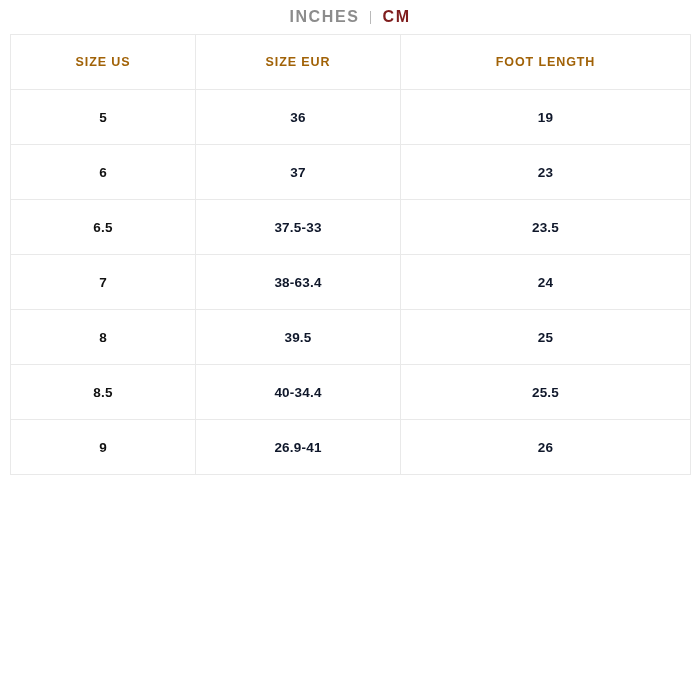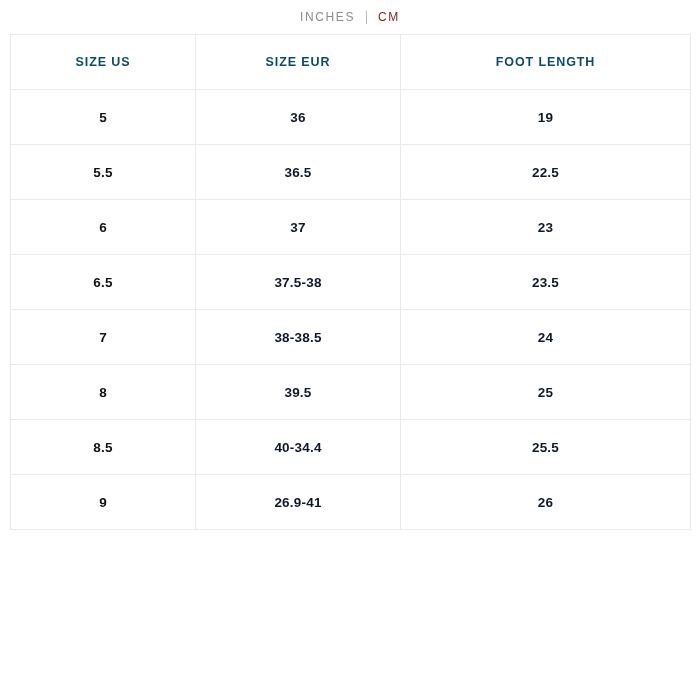--- a/index.html
+++ b/index.html
@@ -25,23 +25,23 @@
   
   .unit-toggle {
     height: 34px;
     display: flex;
     align-items: center;
     justify-content: center;
     gap: 0px;
     user-select: none;
   }
   .unit-option {
-    font-size: 12px;
+    font-size: 16px;
     letter-spacing: 1.6px;
-    font-weight: 400;
+    font-weight: 700;
     line-height: 1;
     padding: 0 11px;
     text-decoration: none;
     cursor: pointer;
     white-space: nowrap;
   }
   .unit-option.inactive { color: #8c8c8c; }
   .unit-option.active { color: #7f1d1d; }
   .unit-sep {
     width: 1px;
@@ -67,21 +67,21 @@
   table.size-table col.c2 { width: 205px; }
   table.size-table col.c3 { width: 290px; }
 
   table.size-table th,
   table.size-table td {
     border: 1px solid #e9e9e9;
     height: 55px;
     text-align: center;
     vertical-align: middle;
     padding: 0 6px;
-    color: #0c4a6e;
+    color: #a16207;
   }
   table.size-table th {
     font-size: 12.5px;
     font-weight: 700;
     letter-spacing: 0.9px;
     text-transform: uppercase;
   }
   table.size-table td {
     font-size: 13.5px;
     font-weight: 700;
@@ -118,37 +118,32 @@
           <th>FOOT LENGTH</th>
         </tr>
       </thead>
       <tbody id="size-table-body">
           <tr>
             <td class="us">5</td>
             <td>36</td>
             <td>19</td>
           </tr>
           <tr>
-            <td class="us">5.5</td>
-            <td>36.5</td>
-            <td>22.5</td>
-          </tr>
-          <tr>
             <td class="us">6</td>
             <td>37</td>
             <td>23</td>
           </tr>
           <tr>
             <td class="us">6.5</td>
-            <td>37.5-38</td>
+            <td>37.5-33</td>
             <td>23.5</td>
           </tr>
           <tr>
             <td class="us">7</td>
-            <td>38-38.5</td>
+            <td>38-63.4</td>
             <td>24</td>
           </tr>
           <tr>
             <td class="us">8</td>
             <td>39.5</td>
             <td>25</td>
           </tr>
           <tr>
             <td class="us">8.5</td>
             <td>40-34.4</td>

